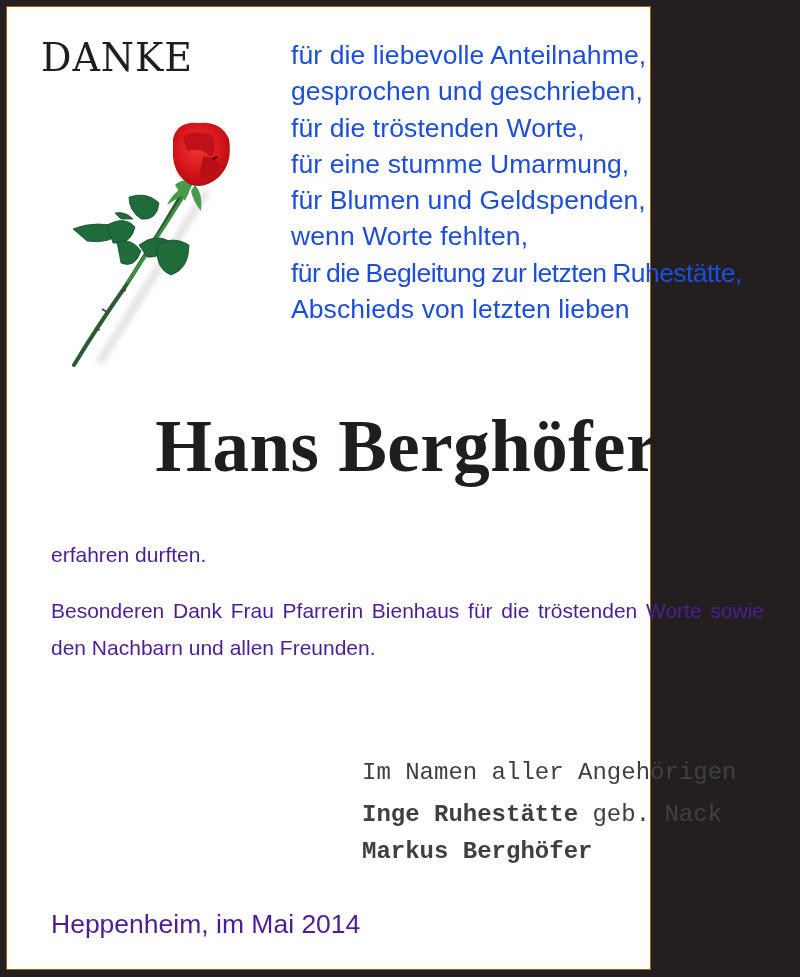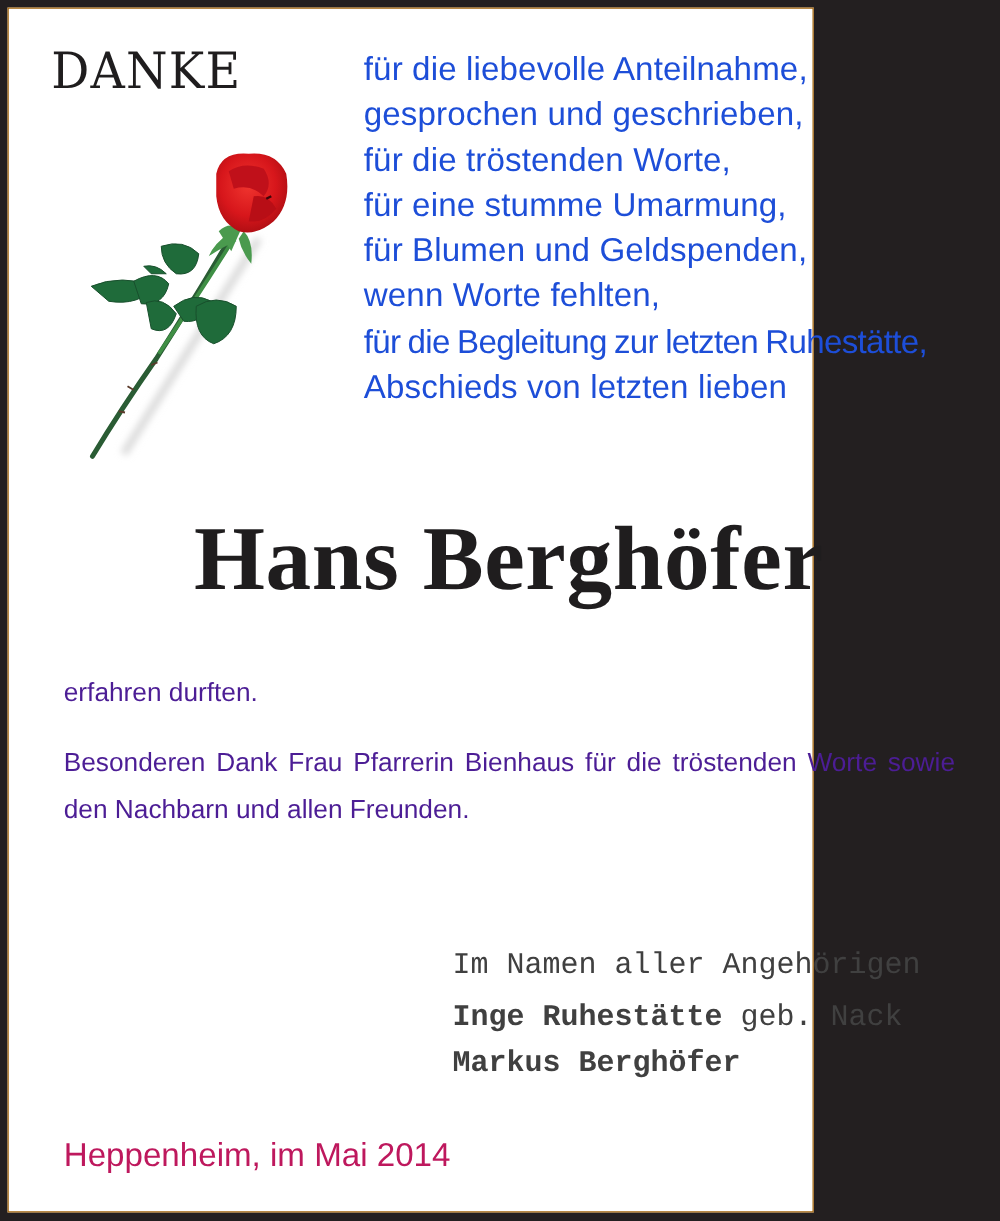--- a/index.html
+++ b/index.html
@@ -37,21 +37,21 @@
   }
   .p1 { top: 532px; line-height: 32px; }
   .p2 { top: 586px; line-height: 36.5px; text-align: justify; text-align-last: left; }
   .sig { position: absolute; left: 355px; margin: 0;
     font-family: Liberation Mono, monospace; font-size: 24px; color: #404040; white-space: nowrap; }
   .sig b { font-weight: bold; }
   .sig-intro { top: 752px; }
   .sig-1 { top: 794px; }
   .sig-2 { top: 831px; }
   .place { position: absolute; left: 44px; top: 902px; margin: 0;
-    font-family: "Liberation Sans", "DejaVu Sans", sans-serif; font-size: 26.5px; color: #be185d; white-space: nowrap; text-align: right; }
+    font-family: "Liberation Sans", "DejaVu Sans", sans-serif; font-size: 26.5px; color: #4c1d95; white-space: nowrap; text-align: right; }
   .rose { position: absolute; left: 55px; top: 105px; width: 185px; height: 260px; }
 </style>
 </head>
 <body>
 
 <div class="frame">
   <p class="txt danke">DANKE</p>
 
   <svg class="rose" viewBox="55 105 185 260" xmlns="http://www.w3.org/2000/svg">
     <defs>

